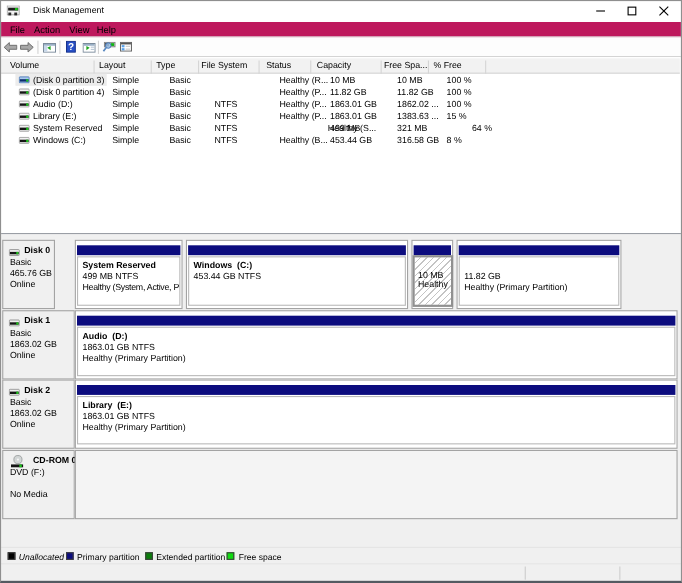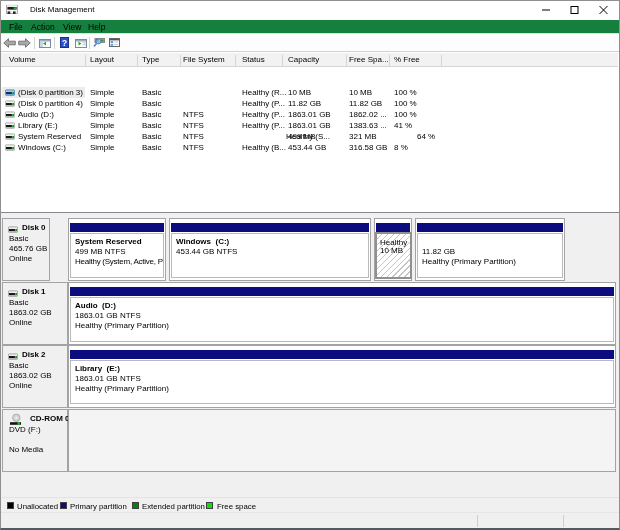--- a/index.html
+++ b/index.html
@@ -3,31 +3,31 @@
 html,body{margin:0;padding:0;}
 body{width:620px;height:530px;position:relative;background:#fff;
  font-family:"Liberation Sans",sans-serif;font-size:9px;color:#000;overflow:hidden;}
 .abs{position:absolute;}
 .b{font-weight:bold;}
 
 #frame{left:0;top:0;width:620px;height:530px;border:1px solid #8f8f8f;border-bottom:2px solid #545a61;box-sizing:border-box;z-index:50;pointer-events:none;}
 
 .cap{top:0;height:20px;width:29px;color:#000;text-align:center;}
 
-#menubar{left:1px;top:20px;width:618px;height:14px;background:#15803d;border-bottom:1px solid #ddd;box-sizing:border-box;}
+#menubar{left:1px;top:20px;width:618px;height:14px;background:#be185d;border-bottom:1px solid #ddd;box-sizing:border-box;}
 .mi{position:absolute;top:2px;font-size:8.5px;}
 
 #toolbar{left:1px;top:34px;width:618px;height:18px;background:#fdfdfd;border-bottom:1px solid #d0d0d0;box-sizing:border-box;}
 .tsep{position:absolute;top:3px;width:1px;height:12px;background:#d3d3d3;}
 
 #list{left:1px;top:52px;width:618px;height:161px;background:#fff;border-bottom:1px solid #828790;box-sizing:border-box;}
 #lvhead{position:absolute;left:0;top:1px;width:617px;height:14px;background:#f2f2f2;border-bottom:1px solid #d5d5d5;box-sizing:border-box;}
 .hdiv{position:absolute;top:2px;width:1px;height:12px;background:#d5d5d5;}
 .hc{position:absolute;top:2px;font-size:8px;color:#000;}
-.lrow{position:absolute;left:0;width:511px;height:11px;margin-top:20px;}
+.lrow{position:absolute;left:12px;width:511px;height:11px;}
 .lc{position:absolute;top:1px;font-size:8px;white-space:nowrap;}
 .vicon{position:absolute;left:3.5px;top:2px;}
 
 #bottom{left:1px;top:213px;width:618px;height:284px;background:#f0f0f0;}
 .dcell{position:absolute;background:#f0f0f0;border:1px solid #a3a3a3;box-sizing:border-box;}
 .pcell{position:absolute;border:1px solid #a3a3a3;background:#fff;box-sizing:border-box;}
 .pbar{position:absolute;height:9px;background:#0c0c7e;}
 .pbody{position:absolute;border:1px solid #b9b9b9;background:#fff;box-sizing:border-box;overflow:hidden;}
 .ptxt{position:absolute;left:4px;font-size:8px;white-space:nowrap;}
 .dtxt{position:absolute;left:4px;font-size:8px;white-space:nowrap;}
@@ -185,21 +185,21 @@
         <rect x="1" y="3" width="8" height="2.2" fill="#161616"></rect>
         <rect x="6.8" y="3" width="1.9" height="2.2" fill="#1ec41e"></rect>
       </svg>
       <span class="lc" style="left:17px;">Library (E:)</span>
       <span class="lc" style="left:89px;">Simple</span>
       <span class="lc" style="left:141px;">Basic</span>
       <span class="lc" style="left:182px;">NTFS</span>
       <span class="lc" style="left:241px;">Healthy (P...</span>
       <span class="lc" style="left:287px;">1863.01 GB</span>
       <span class="lc" style="left:348px;">1383.63 ...</span>
-      <span class="lc" style="left:393px;">41 %</span>
+      <span class="lc" style="left:393px;">15 %</span>
     </div>
 <div class="lrow" style="top:59px;">
       <svg class="vicon" width="10" height="7" viewBox="0 0 10 7">
         <rect x="0.4" y="0.9" width="9.2" height="5.4" rx="0.8" fill="#f1f1f1" stroke="#9a9a9a" stroke-width="0.8"></rect>
         <rect x="1" y="3" width="8" height="2.2" fill="#161616"></rect>
         <rect x="6.8" y="3" width="1.9" height="2.2" fill="#1ec41e"></rect>
       </svg>
       <span class="lc" style="left:17px;">System Reserved</span>
       <span class="lc" style="left:89px;">Simple</span>
       <span class="lc" style="left:141px;">Basic</span>
@@ -249,21 +249,21 @@
 <div class="abs pcell" style="left:169px;top:218px;width:202px;height:63px;"></div>
 <div class="abs pbar" style="left:171px;top:223px;width:198px;"></div>
 <div class="abs pbody" style="left:171px;top:233px;width:198px;height:45px;">
   <span class="ptxt b" style="top:3px;">Windows&nbsp; (C:)</span>
   <span class="ptxt" style="top:13px;">453.44 GB NTFS</span>
 </div>
 <div class="abs pcell" style="left:374px;top:218px;width:38px;height:63px;"></div>
 <div class="abs pbar" style="left:376px;top:223px;width:34px;"></div>
 <div class="abs pbody" style="left:375px;top:232px;width:37px;height:47px;border:2px solid #909090;background:repeating-linear-gradient(135deg,#fff 0px,#fff 3.2px,#c4c4c4 3.2px,#c4c4c4 4.2px);">
   <span class="ptxt" style="top:12px;left:3px;">10 MB</span>
-  <span class="ptxt" style="top:4px;left:3px;">Healthy</span>
+  <span class="ptxt" style="top:20px;left:3px;">Healthy</span>
 </div>
 <div class="abs pcell" style="left:415px;top:218px;width:150px;height:63px;"></div>
 <div class="abs pbar" style="left:417px;top:223px;width:146px;"></div>
 <div class="abs pbody" style="left:417px;top:233px;width:146px;height:45px;">
   <span class="ptxt" style="top:13px;">11.82 GB</span>
   <span class="ptxt" style="top:23px;">Healthy (Primary Partition)</span>
 </div>
 
 <div class="abs dcell" style="left:2px;top:282px;width:66px;height:63px;">
   <svg class="dicon" style="left:5px;top:7px;" width="10" height="7" viewBox="0 0 10 7">
@@ -311,21 +311,21 @@
       <rect x="10.6" y="9.2" width="2.2" height="2.6" fill="#1ec41e"></rect>
     </svg>
   <span class="dtxt b" style="left:27px;top:4px;text-align:right;">CD-ROM 0</span>
   <span class="dtxt" style="left:6px;top:15px;">DVD (F:)</span>
   <span class="dtxt" style="left:6px;top:35px;">No Media</span>
 </div>
 <div class="abs" style="left:68px;top:409px;width:548px;height:63px;border:1px solid #a3a3a3;background:#f4f4f4;box-sizing:border-box;"></div>
 
 <div class="abs" id="legend">
 <div class="lsq" style="left:6px;background:#000;"></div>
-    <span class="ltx" style="left:16px;">Unallocated</span>
+    <span class="ltx" style="left:16px;font-style:italic;">Unallocated</span>
 <div class="lsq" style="left:59px;background:#0c0c7e;"></div>
     <span class="ltx" style="left:69px;">Primary partition</span>
 <div class="lsq" style="left:131px;background:#0b7e0b;"></div>
     <span class="ltx" style="left:141px;">Extended partition</span>
 <div class="lsq" style="left:205px;background:#10dc10;"></div>
     <span class="ltx" style="left:216px;">Free space</span>
 </div>
 
 <div class="abs" id="status">
 <div class="ssep" style="left:476px;"></div>

